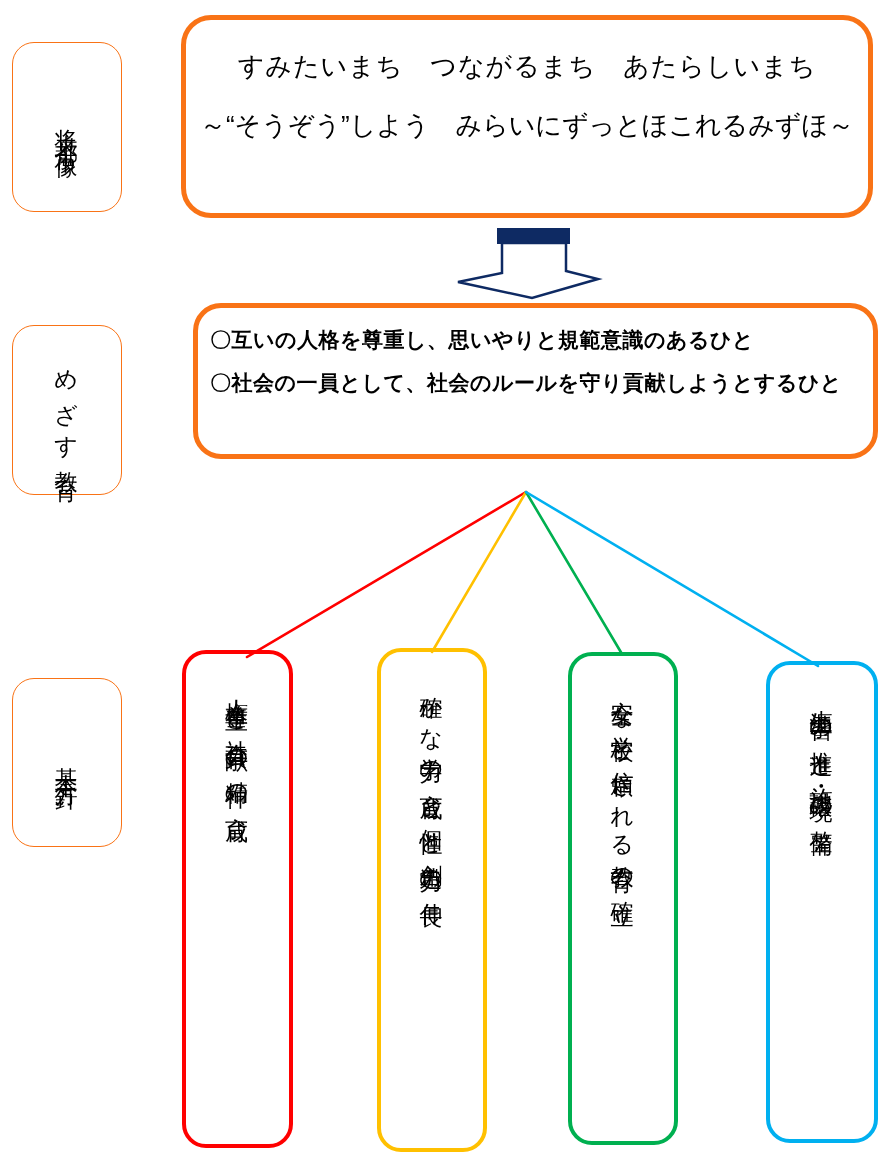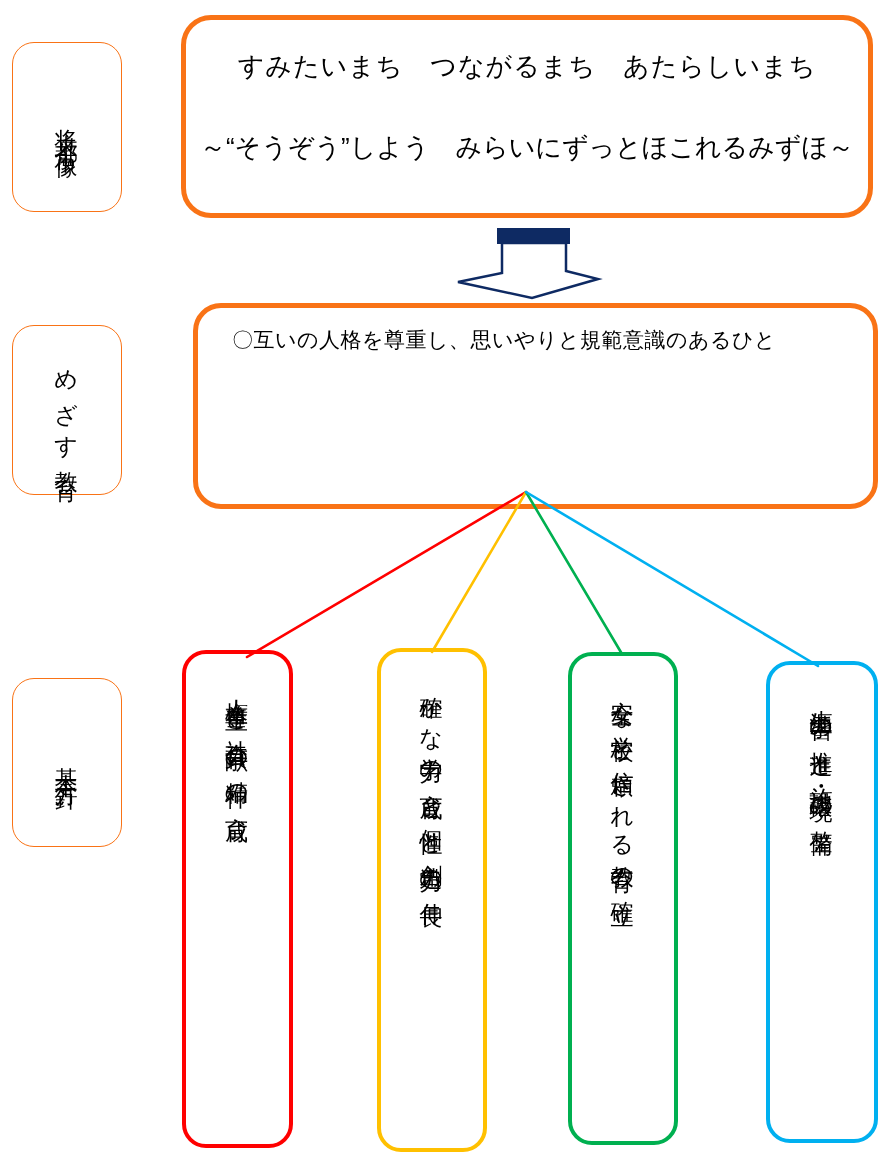--- a/index.html
+++ b/index.html
@@ -22,27 +22,28 @@
   #future-city-label { left: 12px; top: 42px;  width: 110px; height: 170px; }
   #goals-label       { left: 12px; top: 325px; width: 110px; height: 170px; }
   #policy-label      { left: 12px; top: 678px; width: 110px; height: 169px; }
 
   
   #vision-box {
     left: 181px; top: 15px; width: 692px; height: 203px;
     border-width: 5px; border-radius: 30px; text-align: center;
   }
   #vision-box .line1 { margin-top: 29px; font-size: 26px; letter-spacing: 1px; white-space: nowrap; }
-  #vision-box .line2 { margin-top: 46px; font-size: 26px; letter-spacing: 0px; white-space: nowrap; }
+  #vision-box .line2 { margin-top: 24px; font-size: 26px; letter-spacing: 0px; white-space: nowrap; }
 
   
   #goals-box {
-    left: 193px; top: 303px; width: 685px; height: 206px;
+    left: 193px; top: 303px; width: 685px; height: 156px;
     border-width: 5px; border-radius: 28px;
-    padding: 10px 10px 0 34px;
+    padding: 10px 10px 0 12px;
+    font-weight: bold;
   }
   #goals-box p {
     margin: 0; font-size: 21px; line-height: 43px;
     letter-spacing: 0.5px; white-space: nowrap;
   }
 
   
   .policy-box {
     border-radius: 24px; border-width: 4px;
     display: flex; justify-content: center; align-items: flex-start;
@@ -73,20 +74,21 @@
   <span class="vtext">基本方針</span>
 </div>
 
 <div class="box" id="vision-box">
   <div class="line1">すみたいまち　つながるまち　あたらしいまち</div>
   <div class="line2">～“そうぞう”しよう　みらいにずっとほこれるみずほ～</div>
 </div>
 
 <div class="box" id="goals-box">
   <p>〇互いの人格を尊重し、思いやりと規範意識のあるひと</p>
+  <p>〇社会の一員として、社会のルールを守り貢献しようとするひと</p>
 </div>
 
 <div class="box policy-box" id="policy-0" style="border-color: rgb(255, 0, 0);">
   <span class="vtext">人権尊重と社会貢献の精神の育成</span>
 </div>
 <div class="box policy-box" id="policy-1" style="border-color: rgb(255, 192, 0);">
   <span class="vtext">確かな学力の育成と個性と創造力の伸長</span>
 </div>
 <div class="box policy-box" id="policy-2" style="border-color: rgb(0, 176, 80);">
   <span class="vtext">安全な学校と信頼される教育の確立</span>

